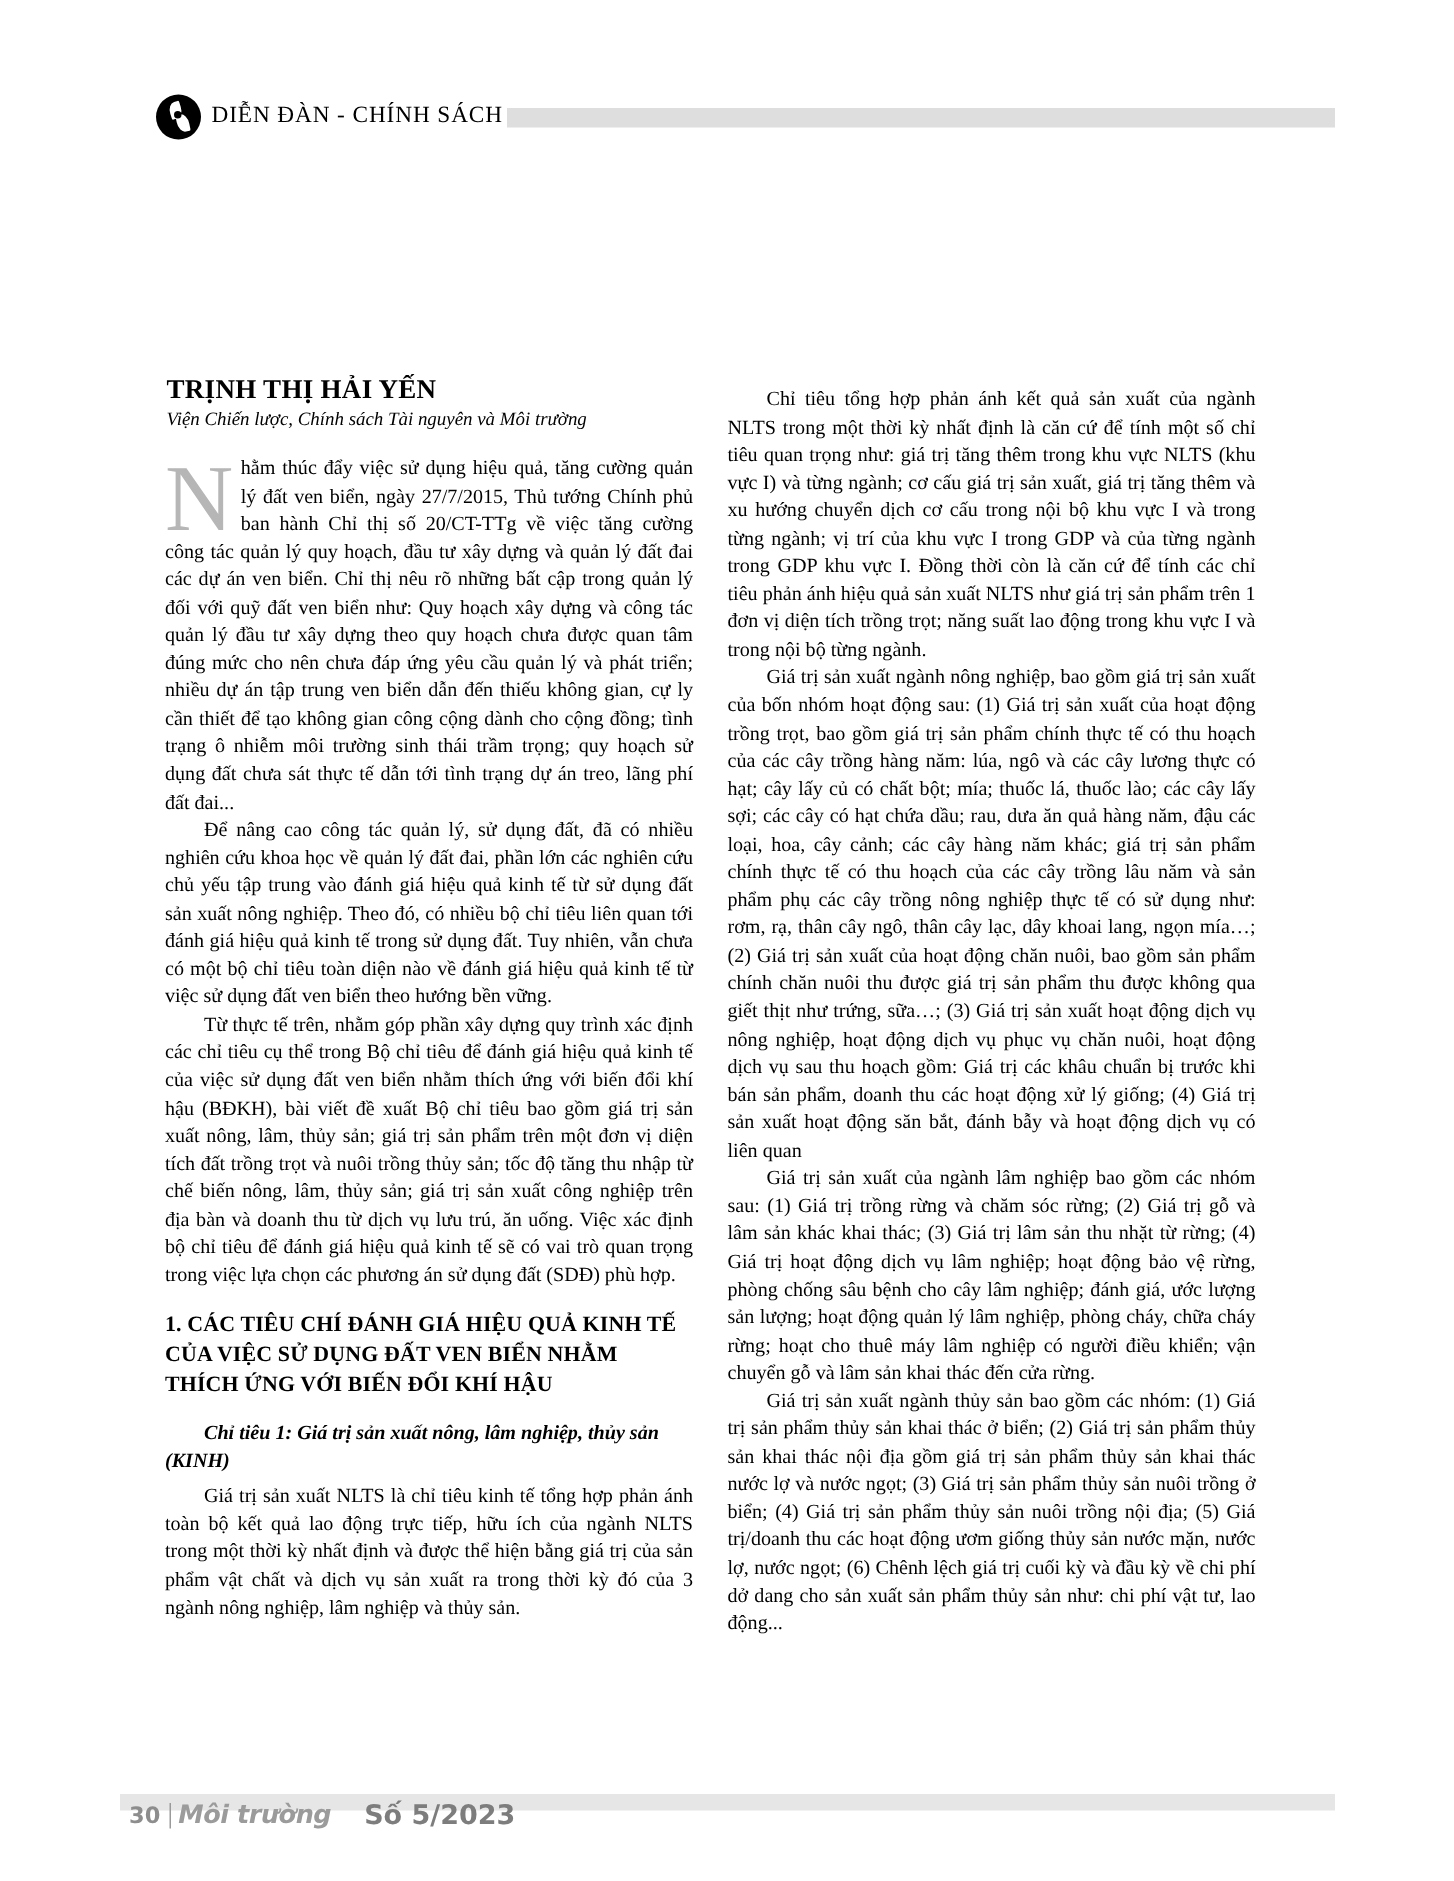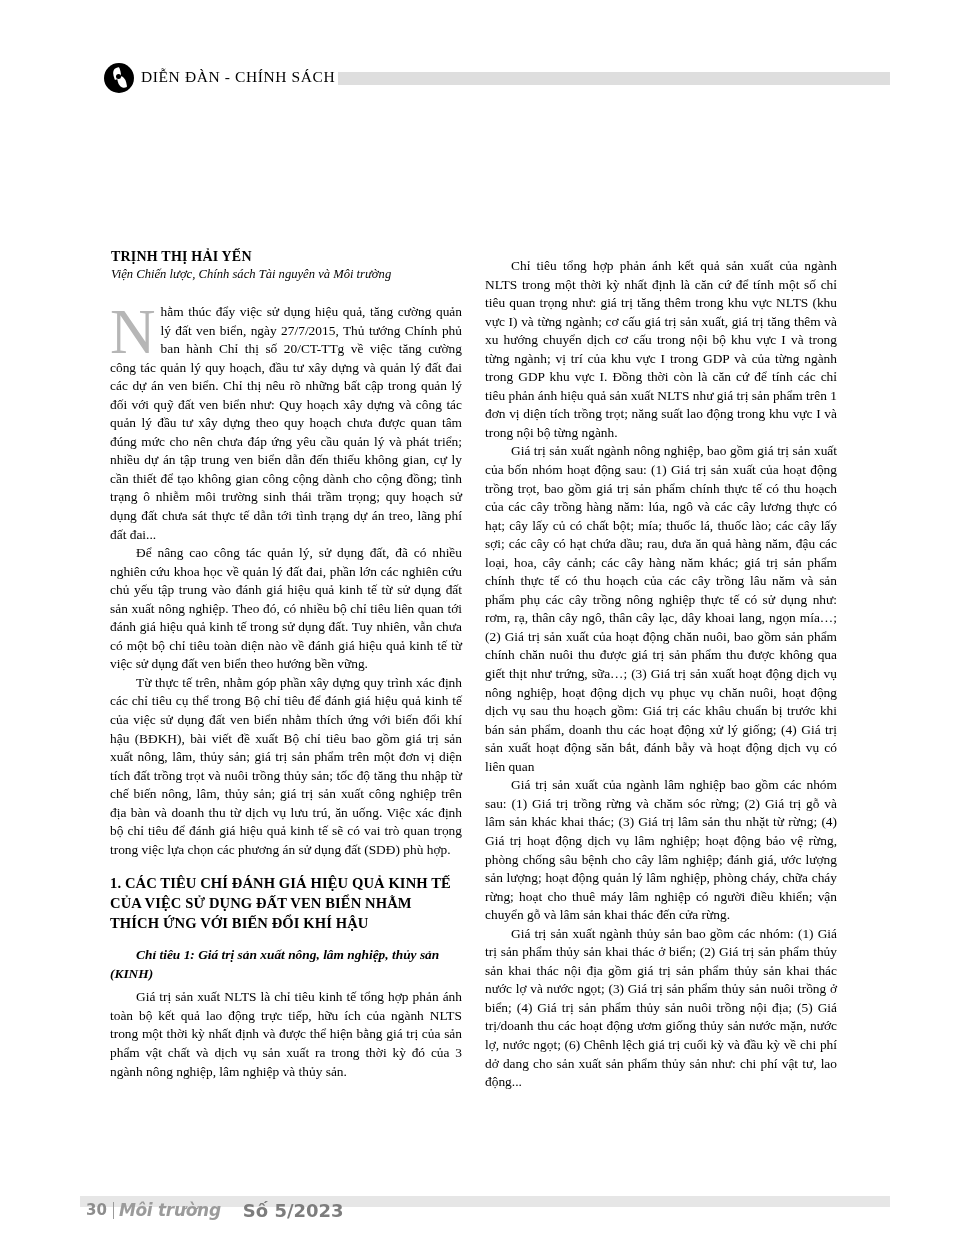--- a/index.html
+++ b/index.html
@@ -109,21 +109,21 @@
   
   .byline {
     position: absolute;
     left: 111px;
     top: 249px;
     width: 360px;
   }
   .byline-name {
     font-family: "Liberation Serif", "DejaVu Serif", serif;
     font-weight: bold;
-    font-size: 14px;
+    font-size: 18px;
     letter-spacing: 0.2px;
   }
   .byline-org {
     font-family: "Liberation Serif", "DejaVu Serif", serif;
     font-style: italic;
     font-size: 12.6px;
     margin-top: 2px;
   }
 
   

